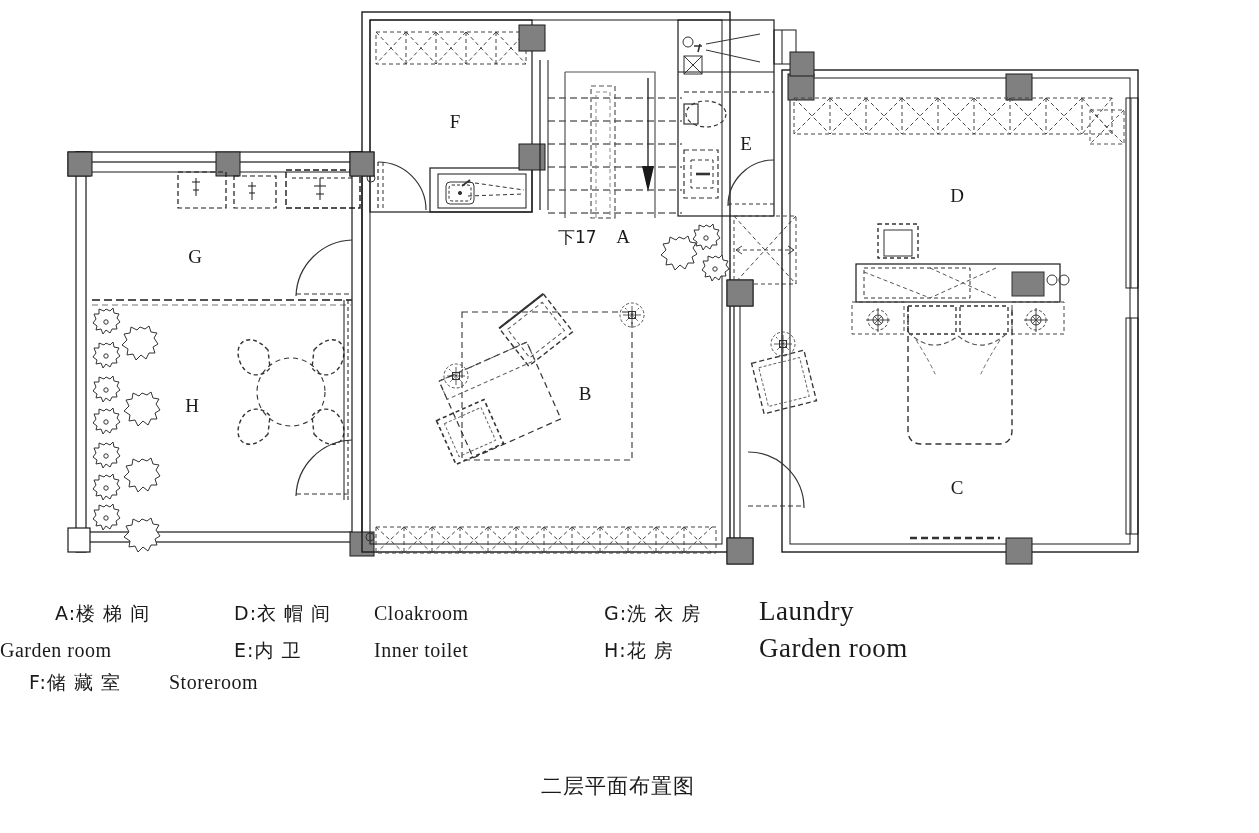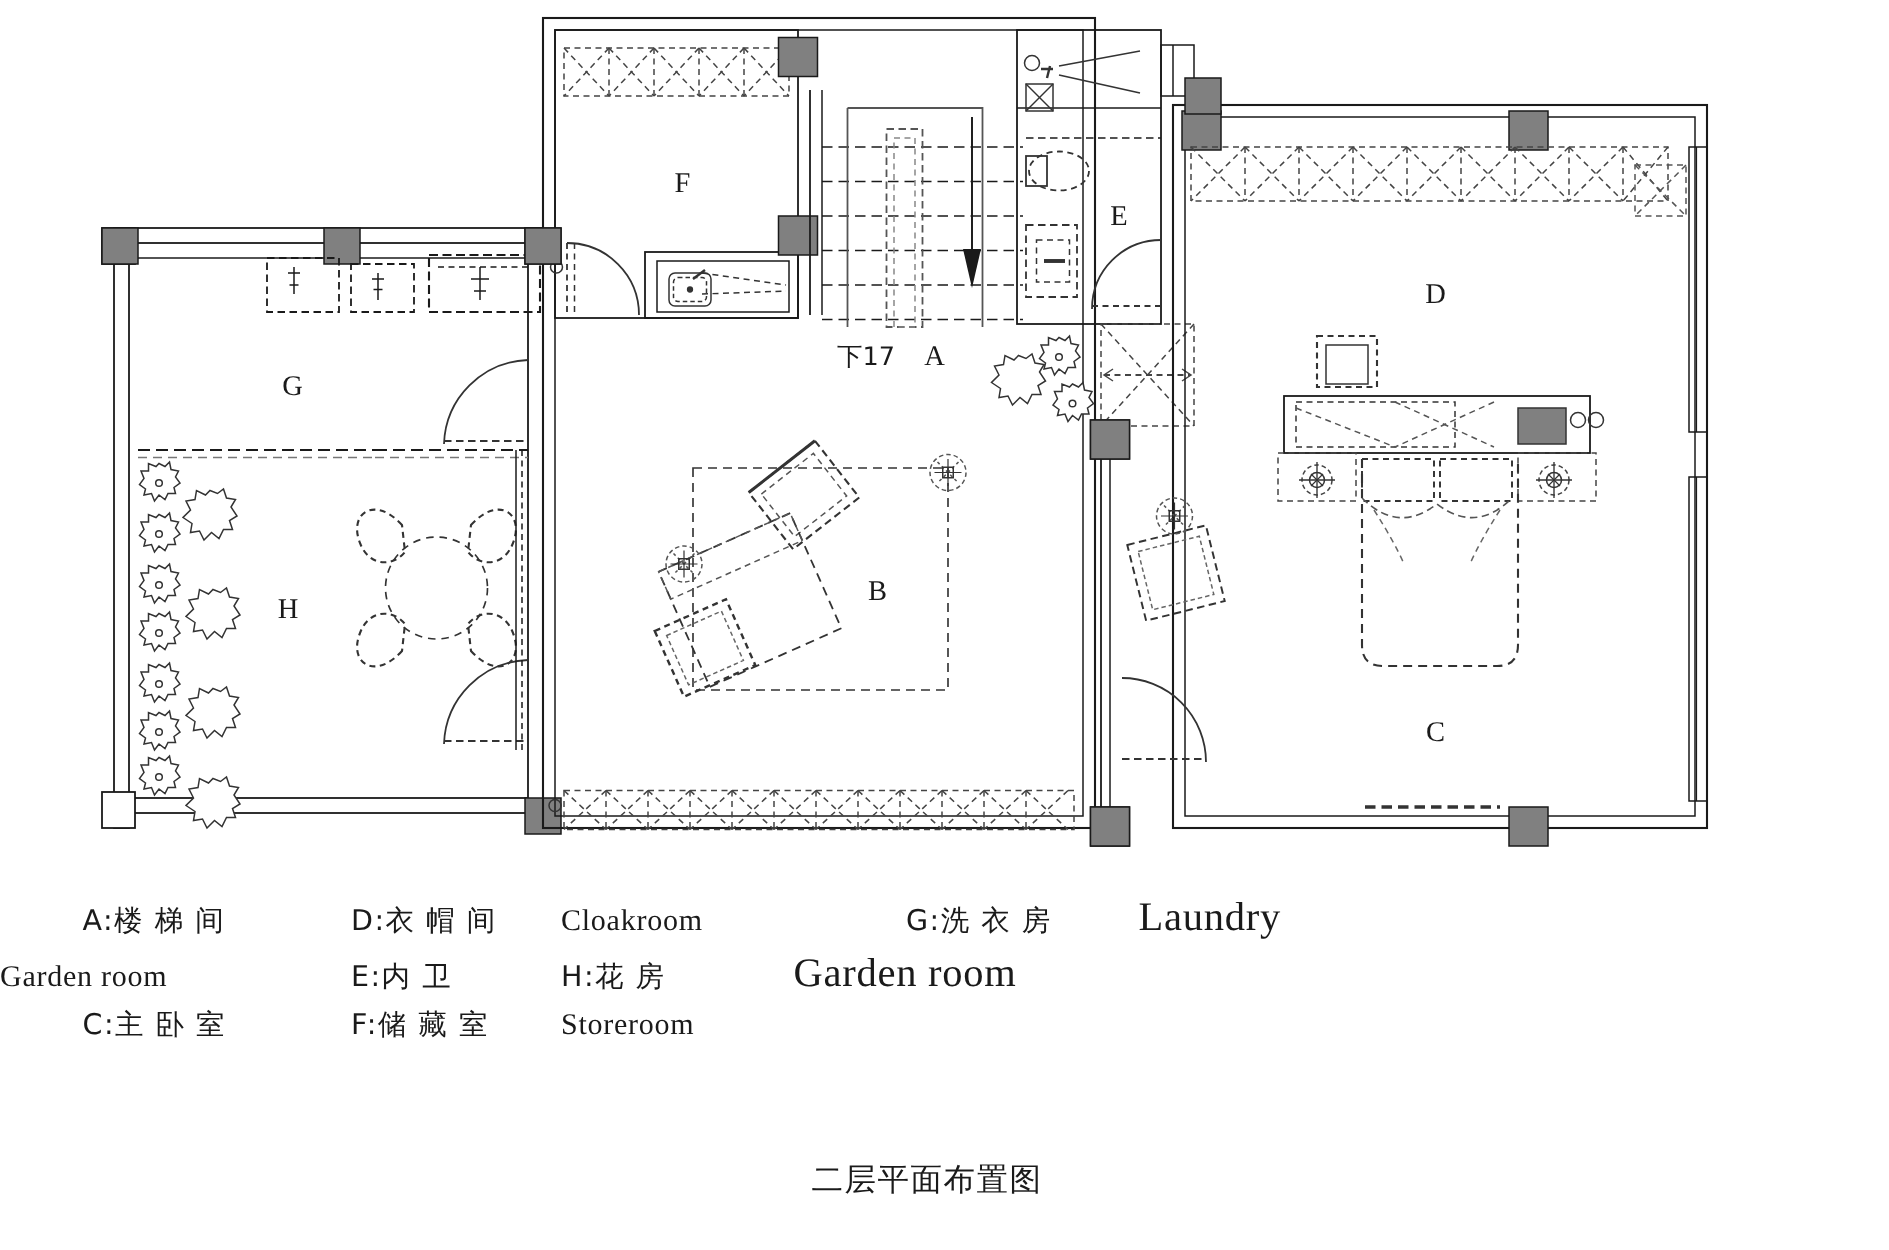--- a/index.html
+++ b/index.html
@@ -461,25 +461,25 @@
   <div class="legend-row">
     <div class="lg-code cjk">A:楼 梯 间</div>
     <div class="lg-code2 cjk">D:衣 帽 间</div>
     <div class="lg-en2">Cloakroom</div>
     <div class="lg-code3 cjk">G:洗 衣 房</div>
     <div class="lg-en3">Laundry</div>
   </div>
   <div class="legend-row">
     <div class="lg-en">Garden room</div>
     <div class="lg-code2 cjk">E:内 卫</div>
+    <div class="lg-en2">Inner toilet</div>
     <div class="lg-code3 cjk">H:花 房</div>
     <div class="lg-en3">Garden room</div>
   </div>
   <div class="legend-row">
-    <div class="lg-code cjk">C:主 卧 室</div>
     <div class="lg-code2 cjk">F:储 藏 室</div>
     <div class="lg-en2">Storeroom</div>
     <div class="lg-code3 cjk"></div>
     <div class="lg-en3"></div>
   </div>
 </div>
 
 <div class="plan-title">二层平面布置图</div>
 
 </body></html>

